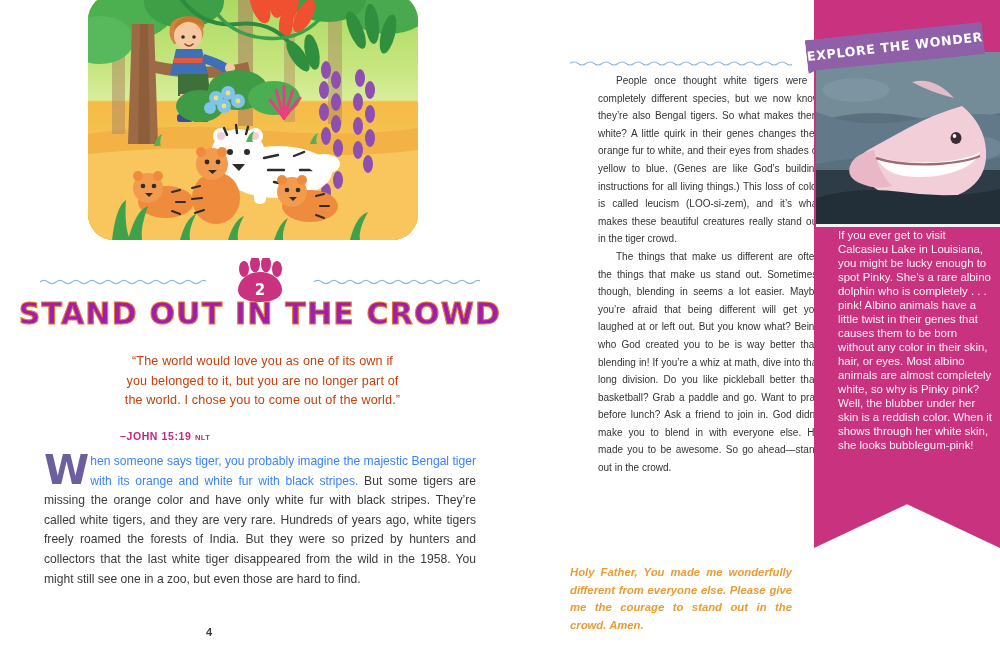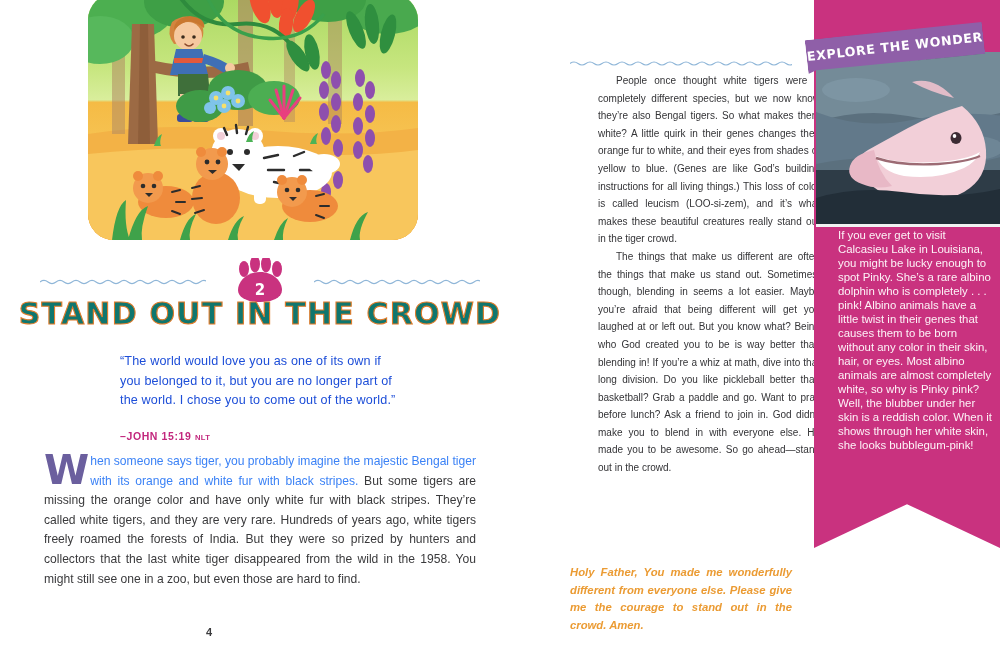--- a/index.html
+++ b/index.html
@@ -27,27 +27,27 @@
   .divider-wrap{position:absolute;left:40px;top:258px;width:440px;height:42px;}
   .wave{position:absolute;top:20px;height:8px;}
   .wave.left{left:0;width:166px;}
   .wave.right{right:0;width:166px;}
   .paw{position:absolute;left:50%;top:0;transform:translateX(-50%);width:56px;height:46px;}
 
   .chapter-title{
     position:absolute;left:0;top:296px;width:520px;text-align:center;
     font-family:"DejaVu Sans", sans-serif;
     font-weight:bold;font-size:30px;letter-spacing:1.2px;
-    color:#0f766e;
+    color:#a21caf;
     -webkit-text-stroke:1.1px #e07b2a;
     text-transform:uppercase;
   }
   .quote{
-    position:absolute;left:120px;top:352px;width:285px;text-align:left;
-    color:#1d4ed8;font-size:12.6px;line-height:19.5px;font-weight:500;
+    position:absolute;left:120px;top:352px;width:285px;text-align:center;
+    color:#c2410c;font-size:12.6px;line-height:19.5px;font-weight:500;
     letter-spacing:.15px;
   }
   .quote-ref{
     position:absolute;left:120px;top:430px;width:285px;text-align:left;
     color:#c2277d;font-size:10.5px;font-weight:bold;letter-spacing:.6px;
   }
   .quote-ref .ver{font-size:7.6px;letter-spacing:.4px;}
 
   .body-left{
     position:absolute;left:44px;top:452px;width:432px;

